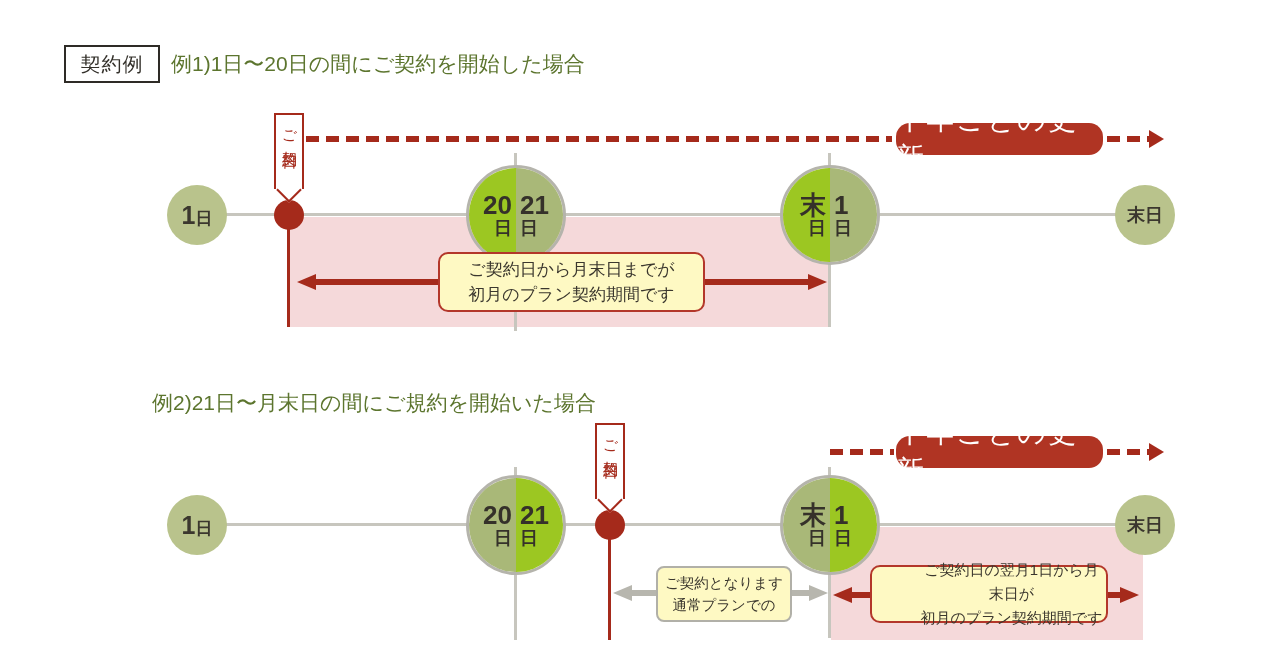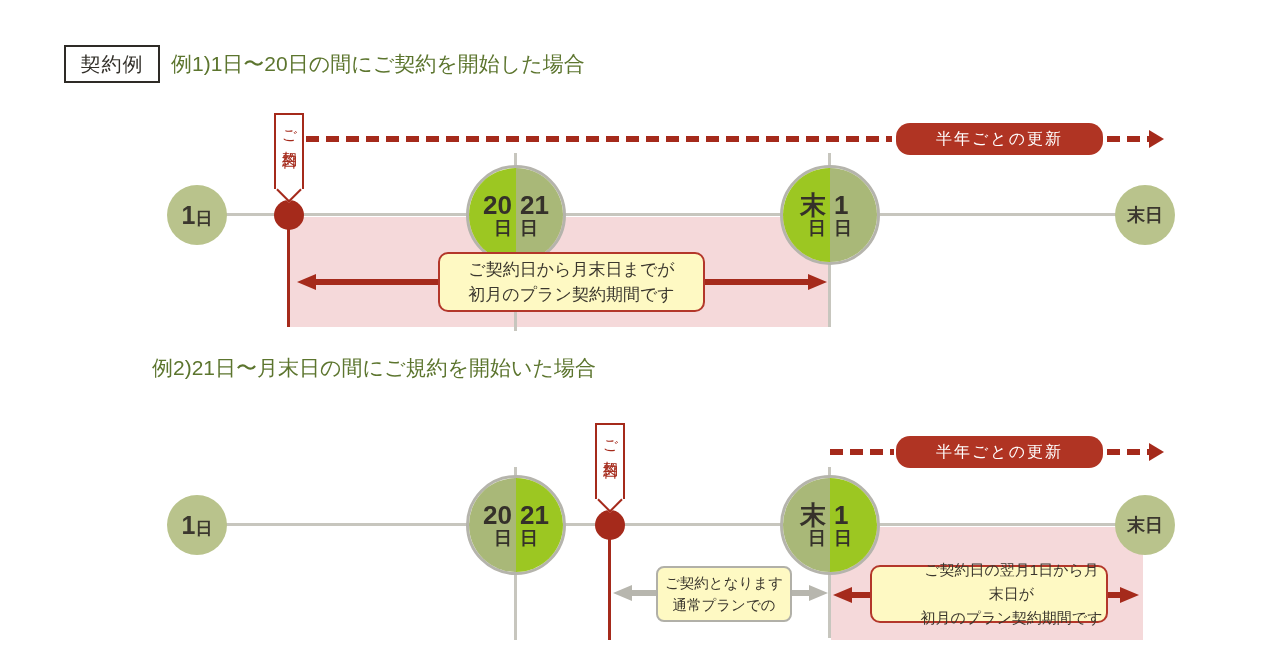--- a/index.html
+++ b/index.html
@@ -14,21 +14,21 @@
     display:flex;align-items:center;justify-content:center;font-size:20px;letter-spacing:1px;color:#33302a;z-index:8;}
   .ex-title{height:38px;display:flex;align-items:center;font-size:21px;color:var(--title-green,#5c752e);z-index:8;}
   
   .hline{height:3px;background:var(--line-gray,#c7c6be);z-index:0;}
   .pink{background:var(--pink,#f5d9da);z-index:0;}
   .vline-gray{width:3px;background:var(--line-gray,#c7c6be);z-index:1;}
   .vline-red{width:3px;background:var(--red,#a52a1b);z-index:1;}
   
   .dash{height:6px;background:repeating-linear-gradient(90deg,var(--red,#a52a1b) 0 13px,transparent 13px 20px);z-index:2;}
   .badge{height:32px;border-radius:14px;background:var(--badge-red,#b03423);color:#fff;
-    display:flex;align-items:center;justify-content:center;font-size:16px;letter-spacing:2px;z-index:2;}
+    display:flex;align-items:center;justify-content:center;font-size:28px;letter-spacing:2px;z-index:2;}
   .tri-r{width:0;height:0;border-top:9px solid transparent;border-bottom:9px solid transparent;
     border-left:15px solid var(--red,#a52a1b);z-index:2;}
   
   .dbl{height:16px;z-index:3;}
   .dbl .shaft{position:absolute;left:15px;right:15px;top:5px;height:6px;background:currentColor;}
   .dbl .hl{position:absolute;left:0;top:0;width:0;height:0;border-top:8px solid transparent;border-bottom:8px solid transparent;border-right:19px solid;}
   .dbl .hr{position:absolute;right:0;top:0;width:0;height:0;border-top:8px solid transparent;border-bottom:8px solid transparent;border-left:19px solid;}
   .red-a{color:var(--red,#a52a1b);}
   .gray-a{color:var(--arrow-gray,#b7b6ae);}
   
@@ -123,21 +123,21 @@
     <div class="abs flag" style="left:274px;top:113px;">
       <span class="vtext">ご契約日</span>
     </div>
 
     <div class="abs note red-b" style="left:438px;top:252px;width:267px;height:60px;font-size:17px;line-height:25px;">
       <span>ご契約日から月末日までが</span>
       <span>初月のプラン契約期間です</span>
     </div>
   </div>
 
-  <div class="abs ex-title" style="left:152px;top:353px;height:30px;">例2)21日〜月末日の間にご規約を開始いた場合</div>
+  <div class="abs ex-title" style="left:152px;top:388px;height:30px;">例2)21日〜月末日の間にご規約を開始いた場合</div>
 
   <div>
 
     <div class="abs pink" style="left:831px;top:527px;width:312px;height:113px;"></div>
 
     <div class="abs hline" style="left:168px;top:523px;width:960px;"></div>
 
     <div class="abs vline-gray" style="left:514px;top:467px;height:173px;"></div>
     <div class="abs vline-gray" style="left:828px;top:467px;height:171px;"></div>
 

